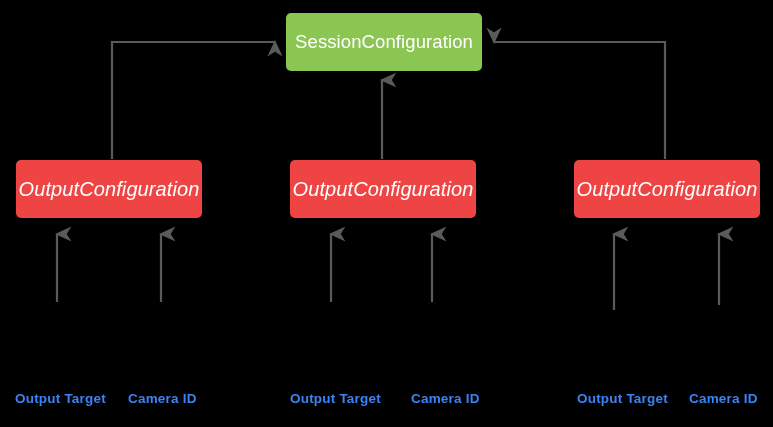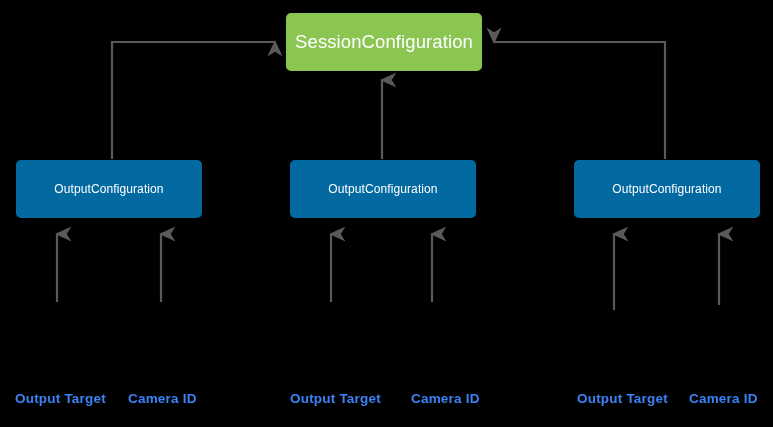--- a/index.html
+++ b/index.html
@@ -32,23 +32,24 @@
     box-sizing: border-box;
     text-align: center;
     letter-spacing: 0.1px;
   }
   .node-session {
     background: #8bc653;
     color: #ffffff;
     font-size: 18.5px;
   }
   .node-output {
-    background: #0369a1;
+    background: #ef4444;
     color: #ffffff;
-    font-size: 12px;
+    font-size: 20px;
+    font-style: italic;
   }
   .leaf-label {
     position: absolute;
     color: #3b82f6;
     font-size: 13.5px;
     font-weight: bold;
     white-space: nowrap;
     letter-spacing: 0.2px;
   }
 </style>

